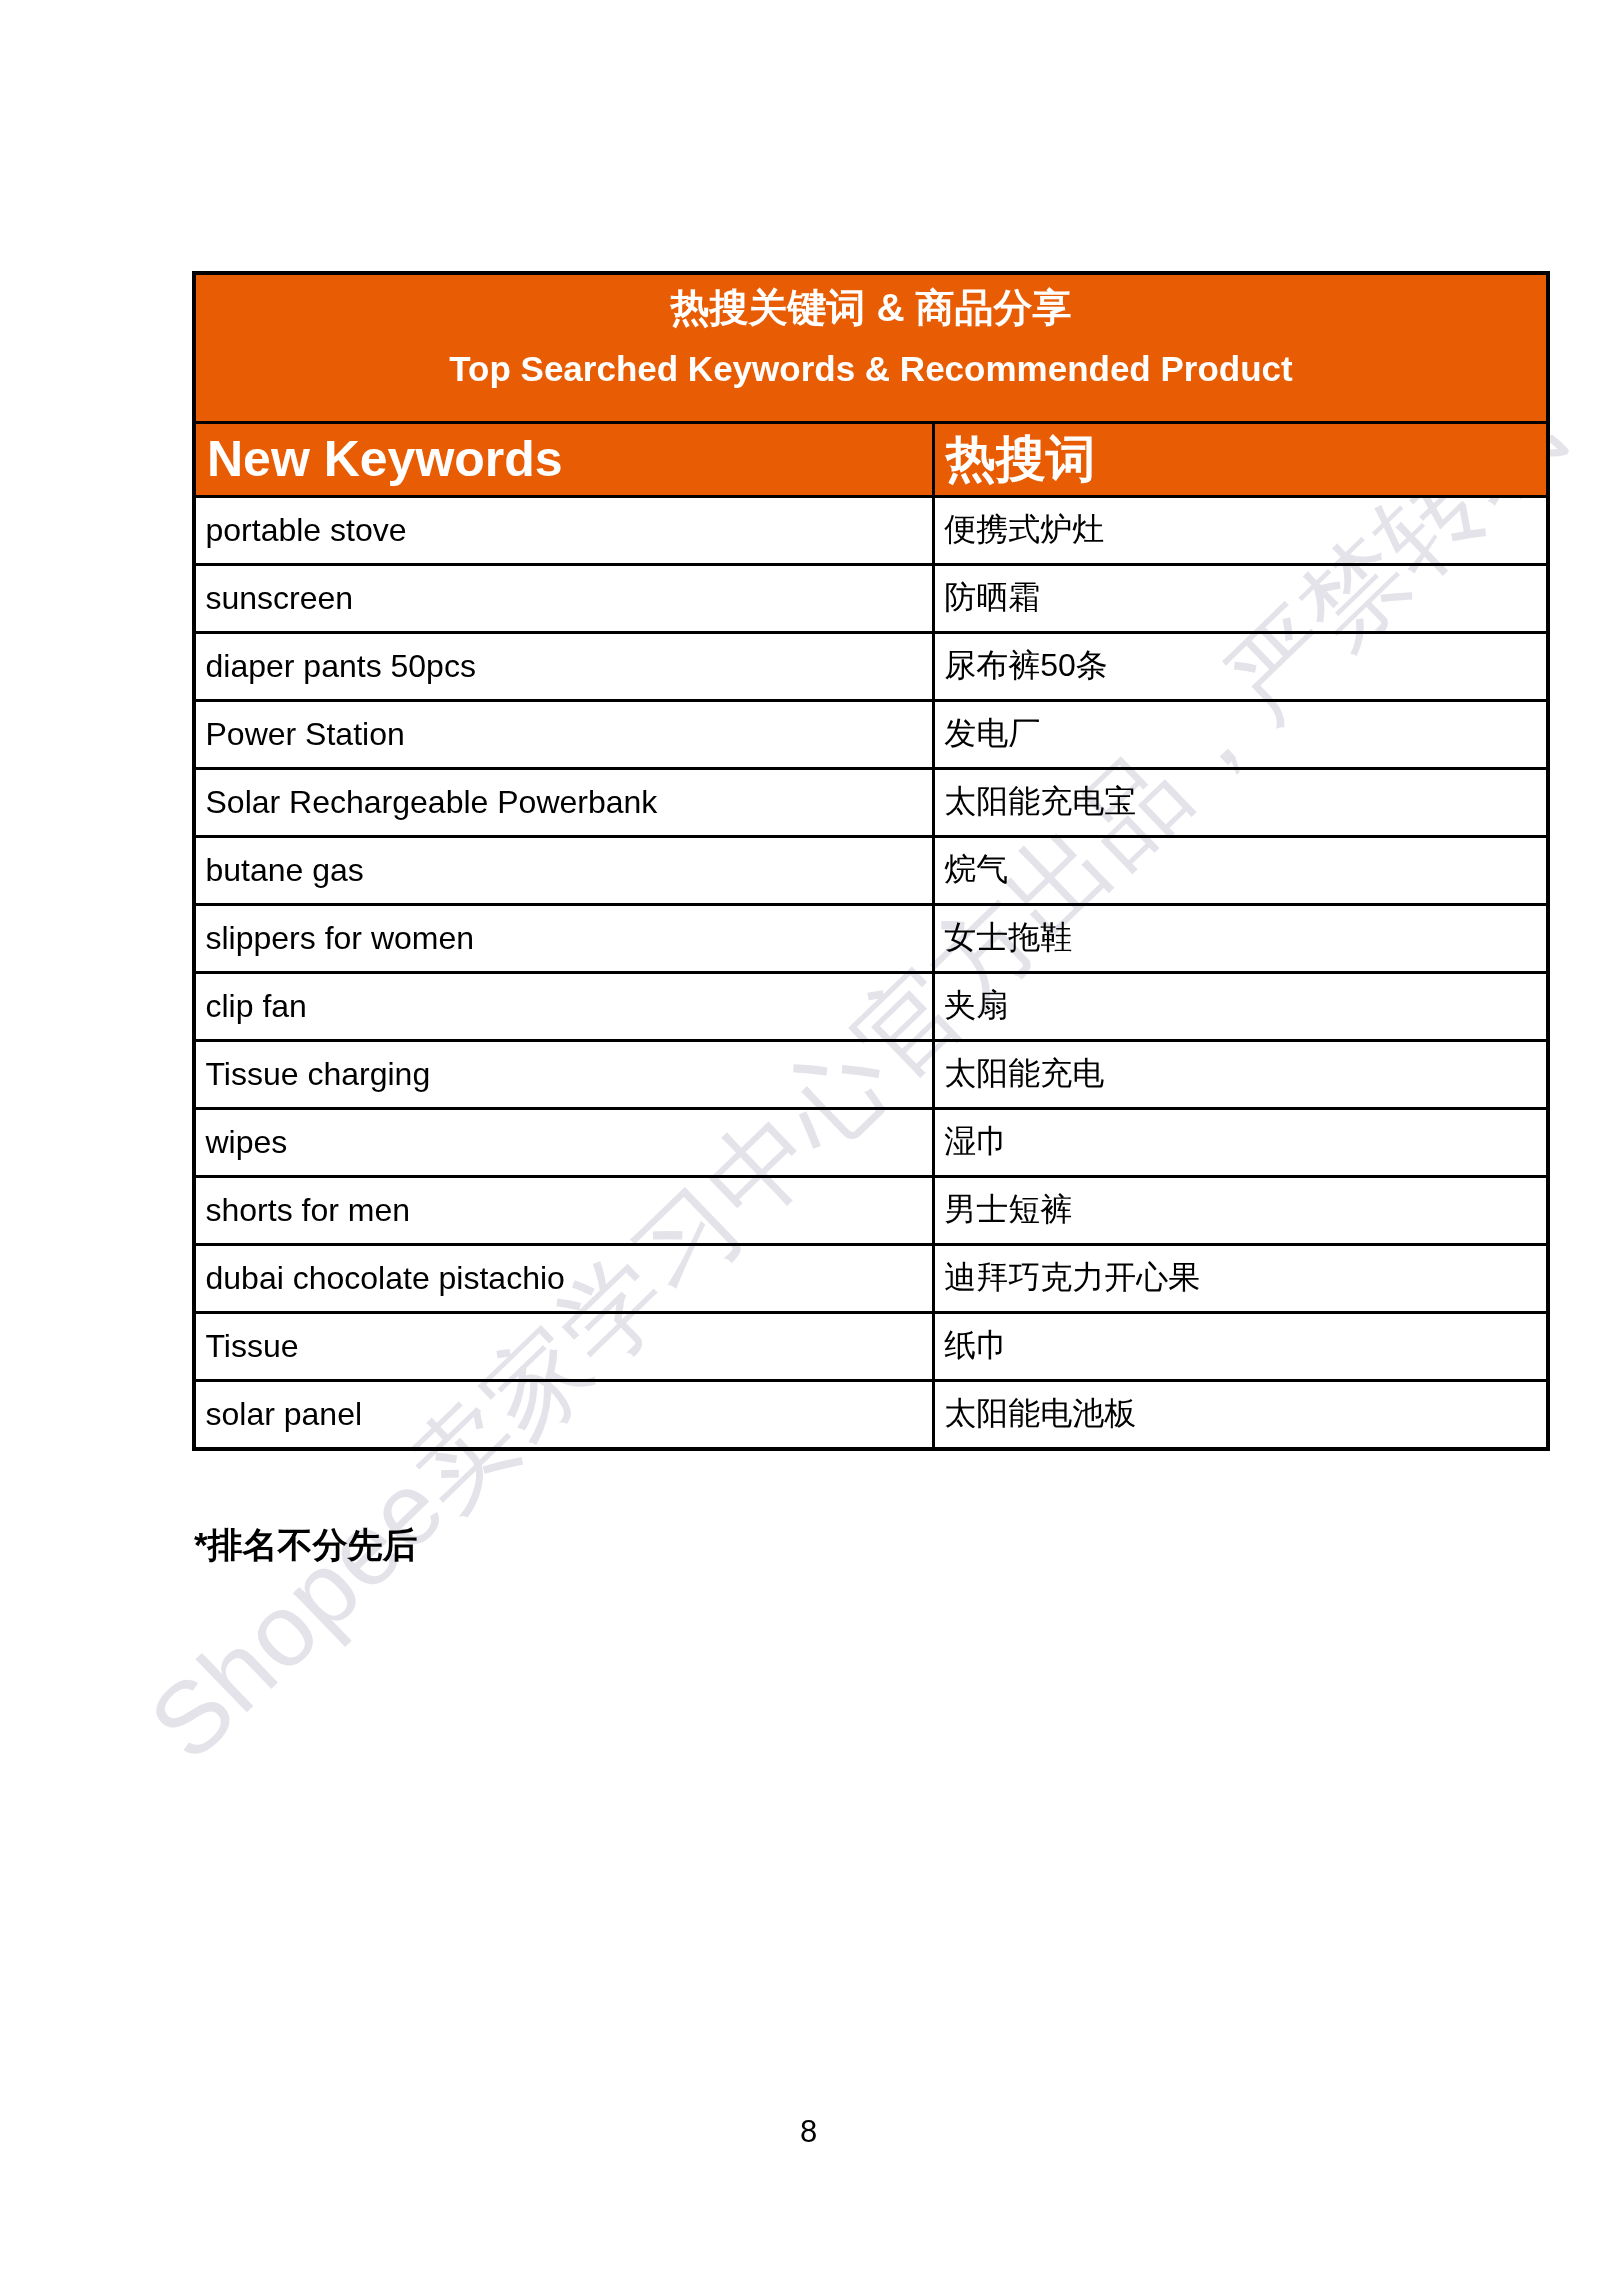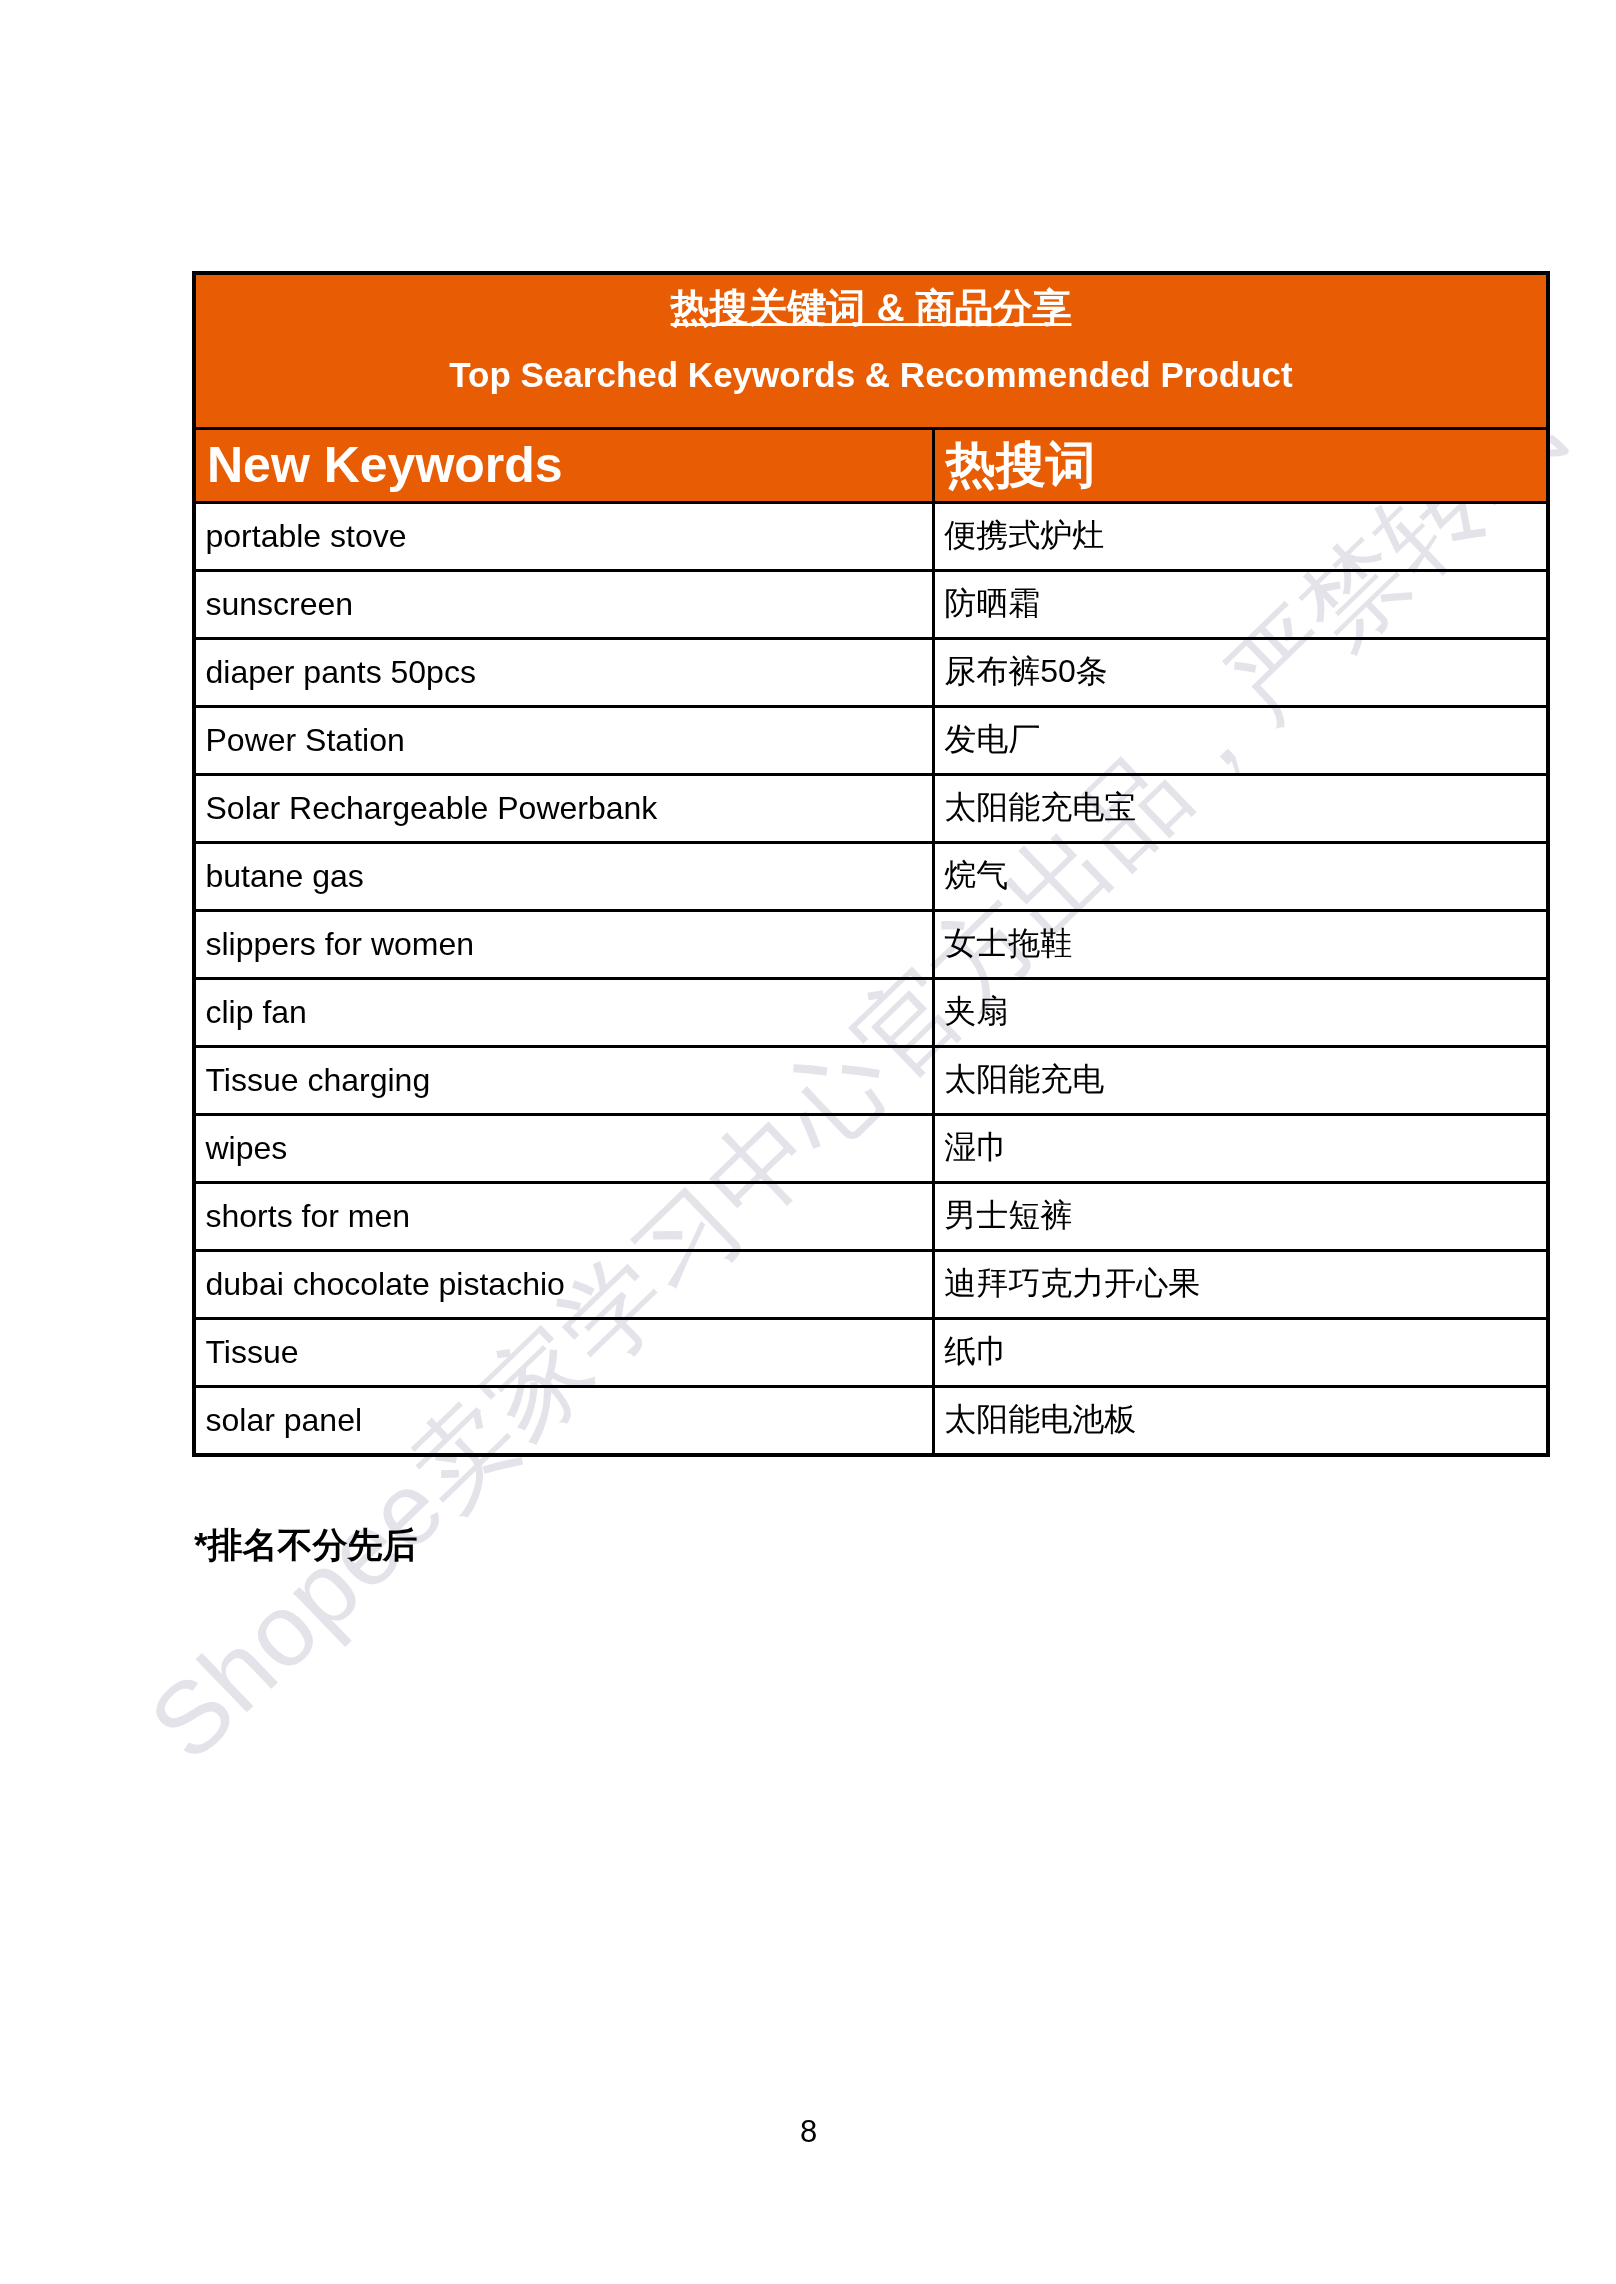--- a/index.html
+++ b/index.html
@@ -46,22 +46,21 @@
   .title-cell {
     background: #E85C04;
     color: #ffffff;
     text-align: center;
     font-weight: bold;
     padding: 8.1px 0 28.5px 0;
   }
   .title-zh {
     font-size: 39px;
     line-height: 49px;
-    margin-bottom: 19px;
-    text-decoration: underline;
+    margin-bottom: 13px;
   }
   .title-en {
     font-size: 35px;
     line-height: 47px;
   }
   .col-header {
     background: #E85C04;
     color: #ffffff;
     font-weight: bold;
     font-size: 50px;

